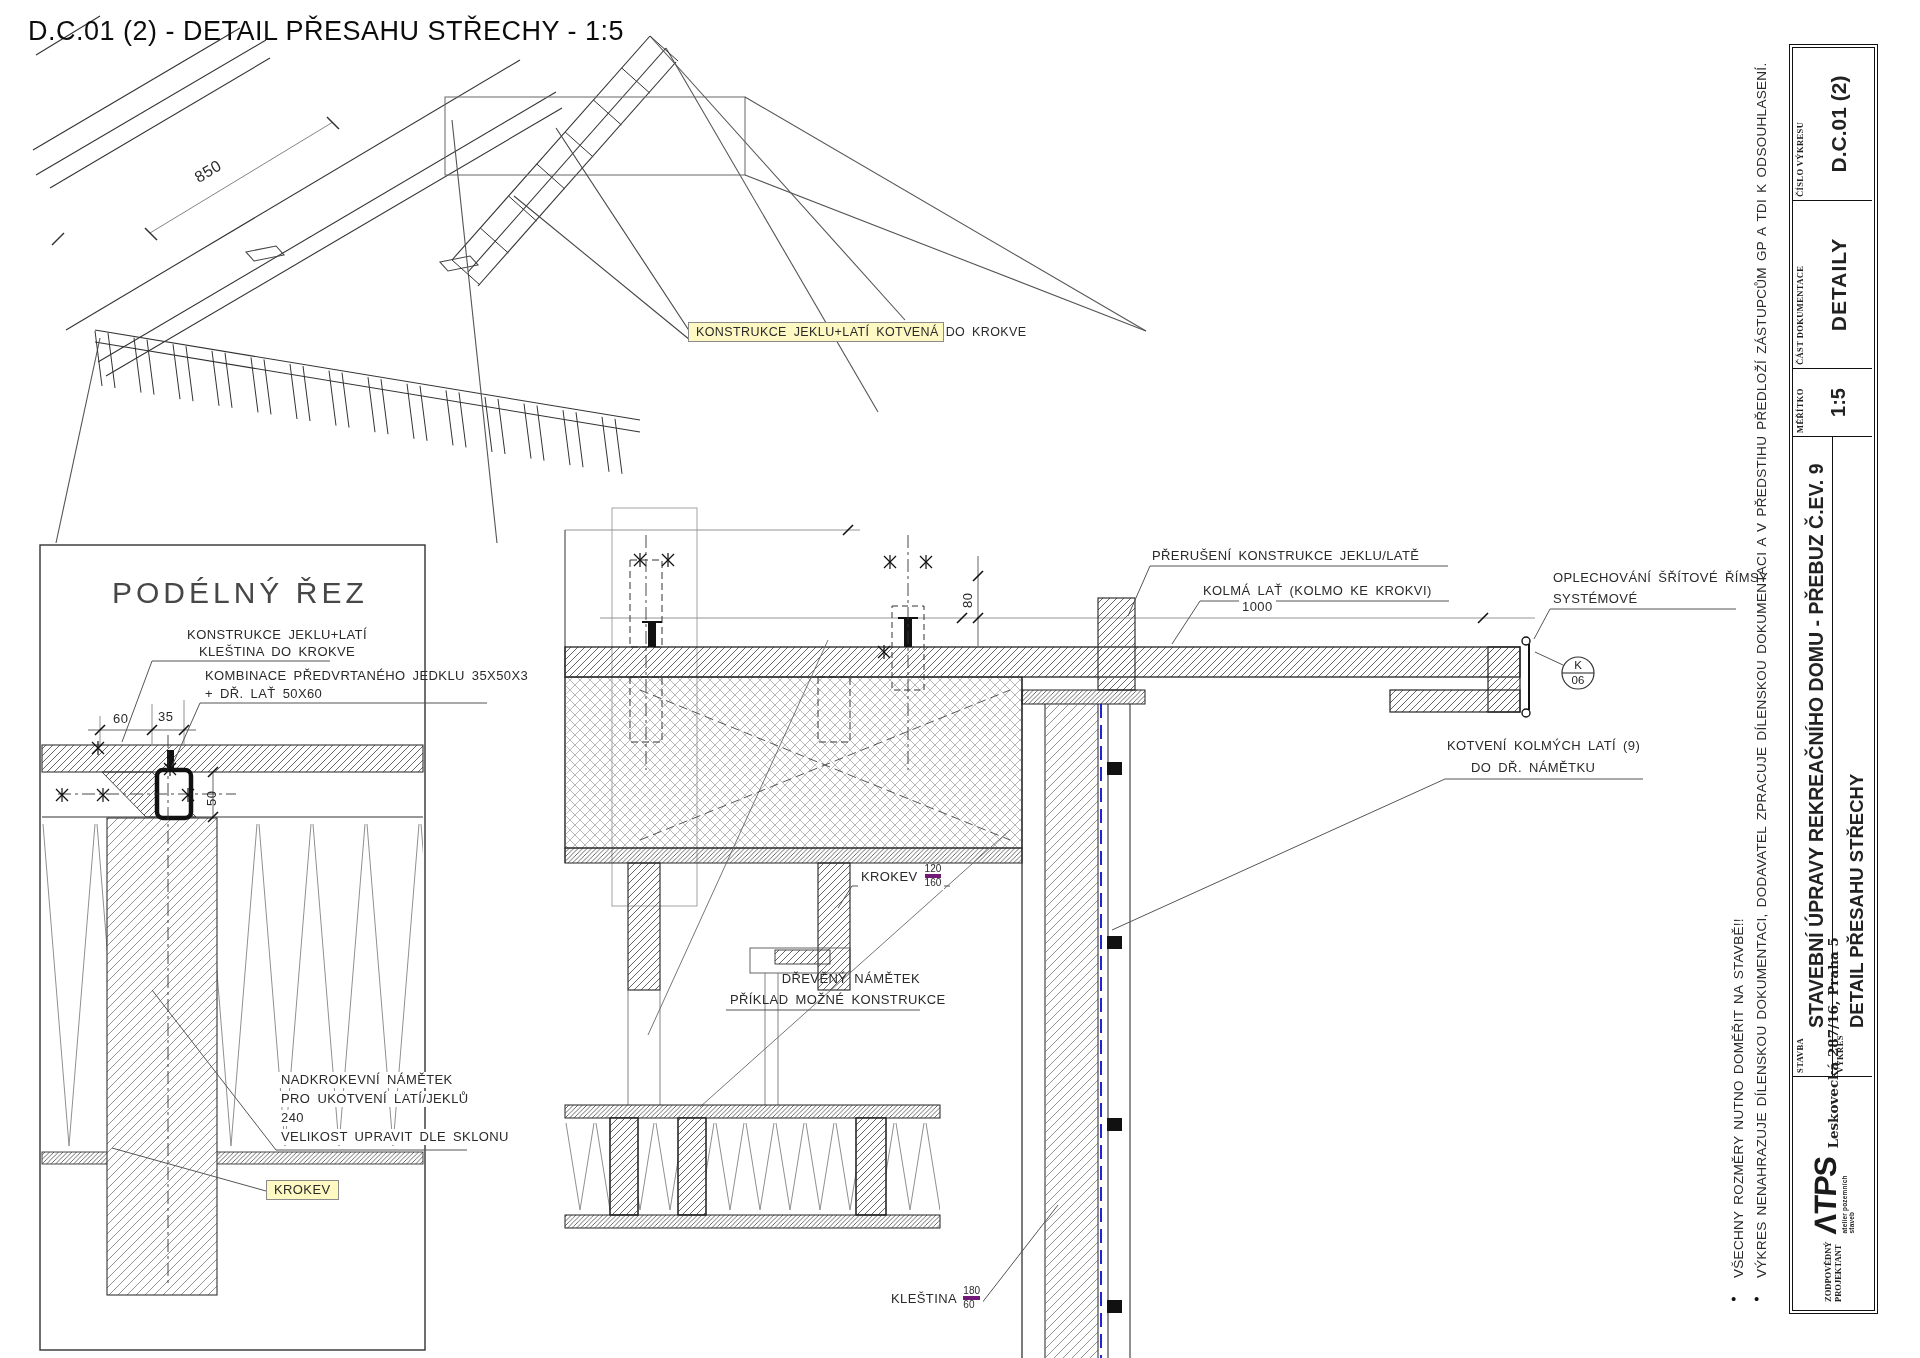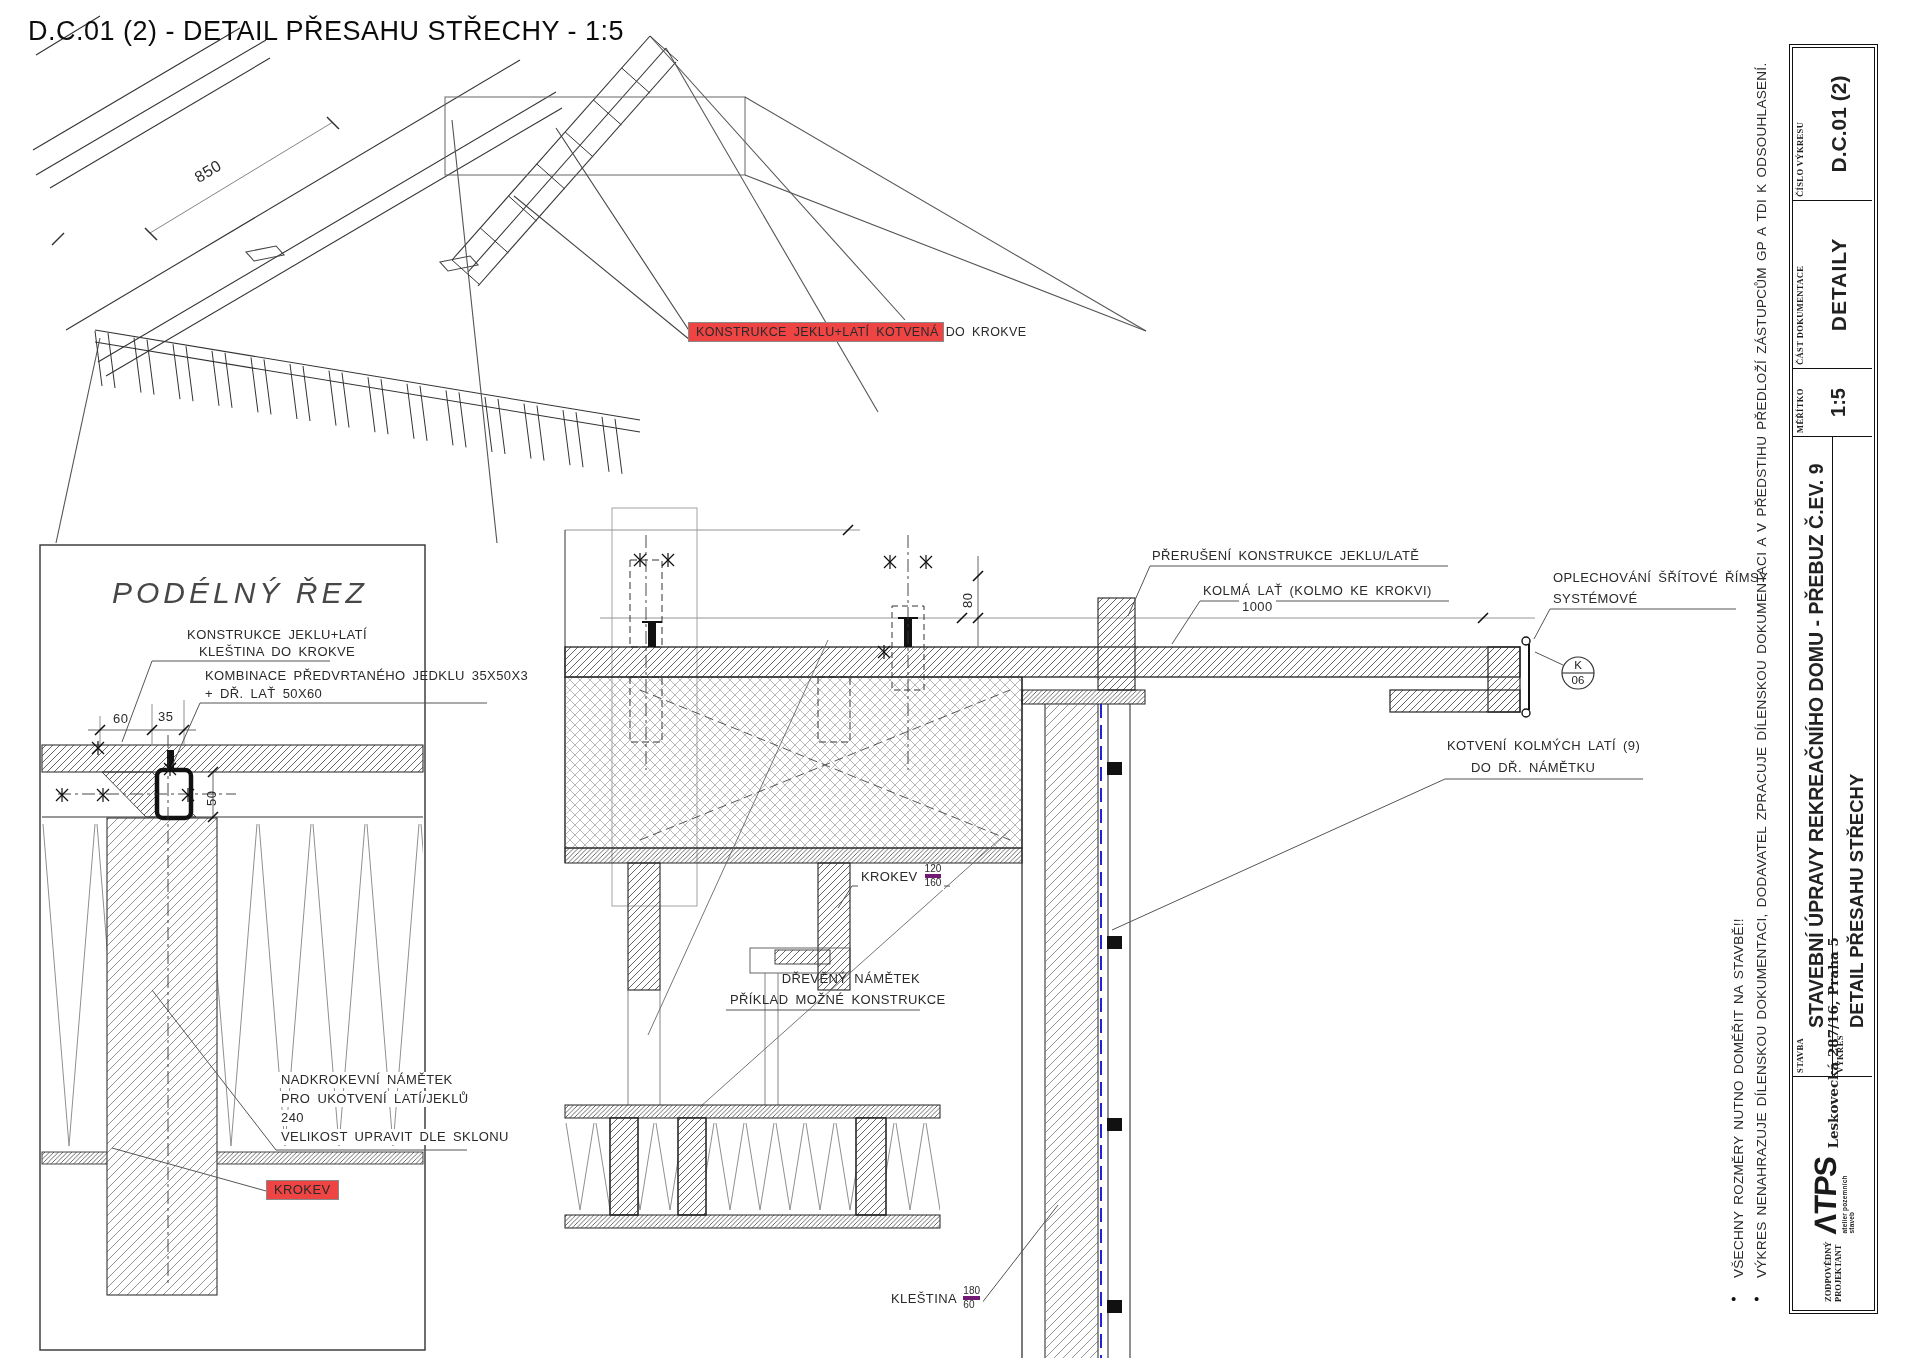--- a/index.html
+++ b/index.html
@@ -4,24 +4,24 @@
 <style>
   html,body{margin:0;padding:0;background:#fff;}
   body{width:1920px;height:1358px;position:relative;overflow:hidden;
        font-family:"Liberation Sans",sans-serif;color:#222;}
   #cadwrap{position:absolute;left:0;top:0;width:1920px;height:1358px;z-index:1;}
   .lbl{position:absolute;font-size:13px;line-height:16px;letter-spacing:.4px;word-spacing:3px;
        white-space:nowrap;color:#2a2a2a;z-index:3;}
   .lbl.c{text-align:center;margin-left:32px;}
   .lbl.r{text-align:right;}
   .bgw{background:#fff;padding:0 3px;}
-  .boxed{border:1px solid #8a8a8a;background:#ef4444;padding:1px 7px;}
+  .boxed{border:1px solid #8a8a8a;background:#fef9c3;padding:1px 7px;}
   .rot90{transform:rotate(-90deg);transform-origin:0 0;}
   .sheet-title{position:absolute;left:28px;top:16px;font-size:27px;letter-spacing:.5px;color:#0c0c0c;z-index:3;}
-  .cad-title{position:absolute;left:112px;top:576px;font-size:30px;letter-spacing:4px;color:#474747;z-index:3;font-style:italic;}
+  .cad-title{position:absolute;left:112px;top:576px;font-size:30px;letter-spacing:4px;color:#474747;z-index:3;}
   .frac{display:inline-flex;flex-direction:column;font-size:10px;line-height:10px;letter-spacing:0;
         vertical-align:middle;transform:translateY(-2px);}
   .frac span:first-child{border-bottom:4px solid #701a75;}
   
   #tblock{position:absolute;left:1789px;top:44px;width:89px;height:1270px;border:1.5px solid #111;
           background:#fff;z-index:4;box-sizing:border-box;}
   #tblock .inner{position:absolute;inset:2px;border:1px solid #111;}
   #tbrot{position:absolute;left:0;top:0;width:1260px;height:79px;transform:rotate(-90deg) translateX(-1260px);
          transform-origin:0 0;display:flex;}
   .tcell{border-right:1.4px solid #111;box-sizing:border-box;position:relative;height:100%;}

